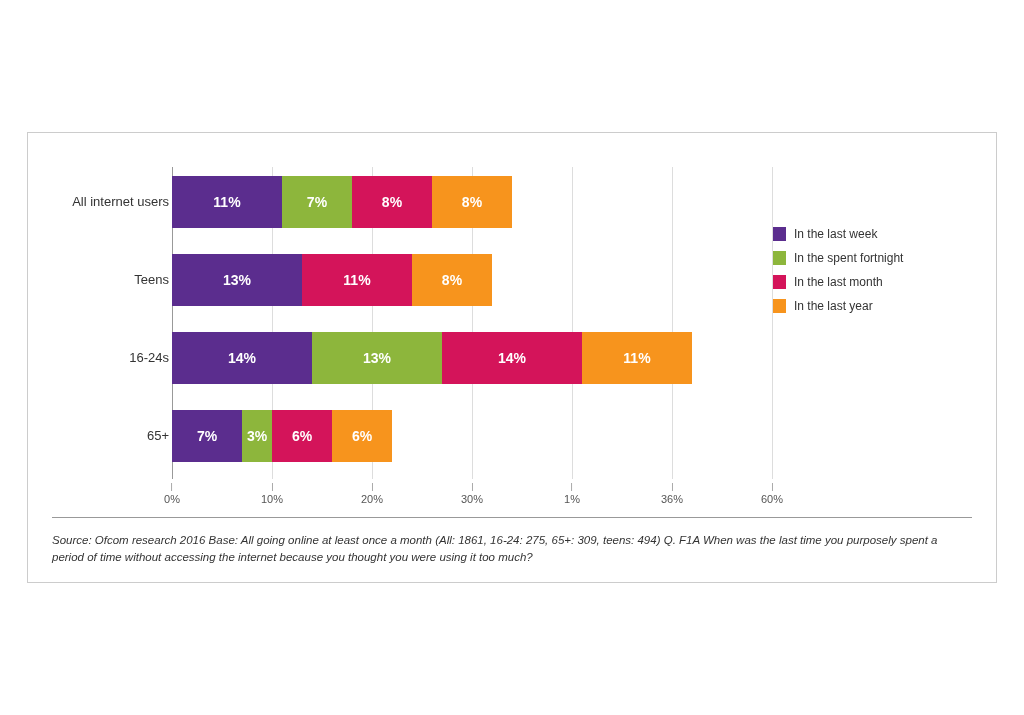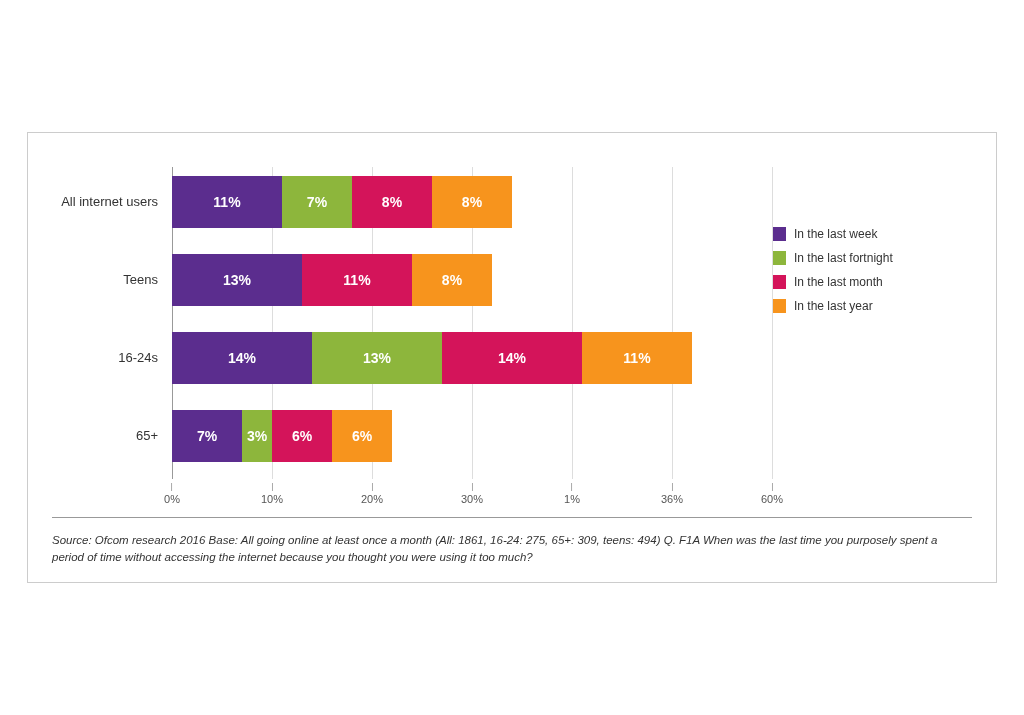--- a/index.html
+++ b/index.html
@@ -56,21 +56,21 @@
     .bar-row {
       display: flex;
       flex-direction: row;
       align-items: center;
       margin-bottom: 8px;
       height: 70px;
     }
     .bar-label {
       width: 120px;
       text-align: right;
-      padding-right: 14px;
+      padding-right: 3px;
       font-size: 13px;
       color: #333;
       flex-shrink: 0;
     }
     .bar-track {
       flex: 1;
       display: flex;
       flex-direction: row;
       height: 52px;
       position: relative;
@@ -270,21 +270,21 @@
     </div>
 
     <div class="legend" id="legend">
 
     <div class="legend-item">
           <div class="legend-swatch" style="background: rgb(91, 45, 142);"></div>
           <span>In the last week</span>
         </div>
         <div class="legend-item">
           <div class="legend-swatch" style="background: rgb(141, 182, 60);"></div>
-          <span>In the last fortnight</span>
+          <span>In the spent fortnight</span>
         </div>
         <div class="legend-item">
           <div class="legend-swatch" style="background: rgb(212, 20, 90);"></div>
           <span>In the last month</span>
         </div>
         <div class="legend-item">
           <div class="legend-swatch" style="background: rgb(247, 148, 29);"></div>
           <span>In the last year</span>
         </div>
       </div>

